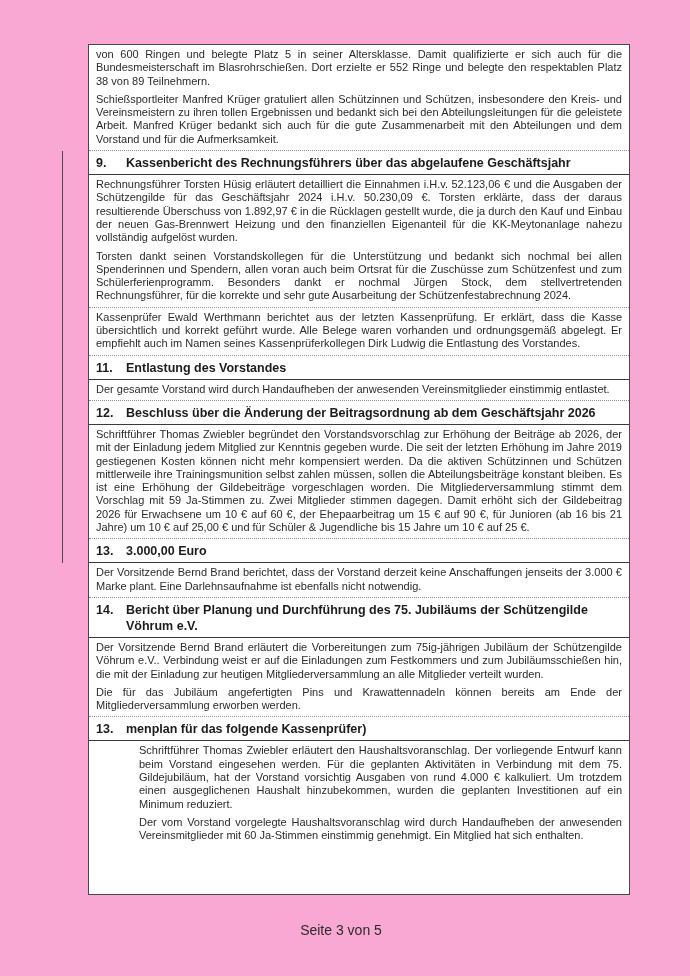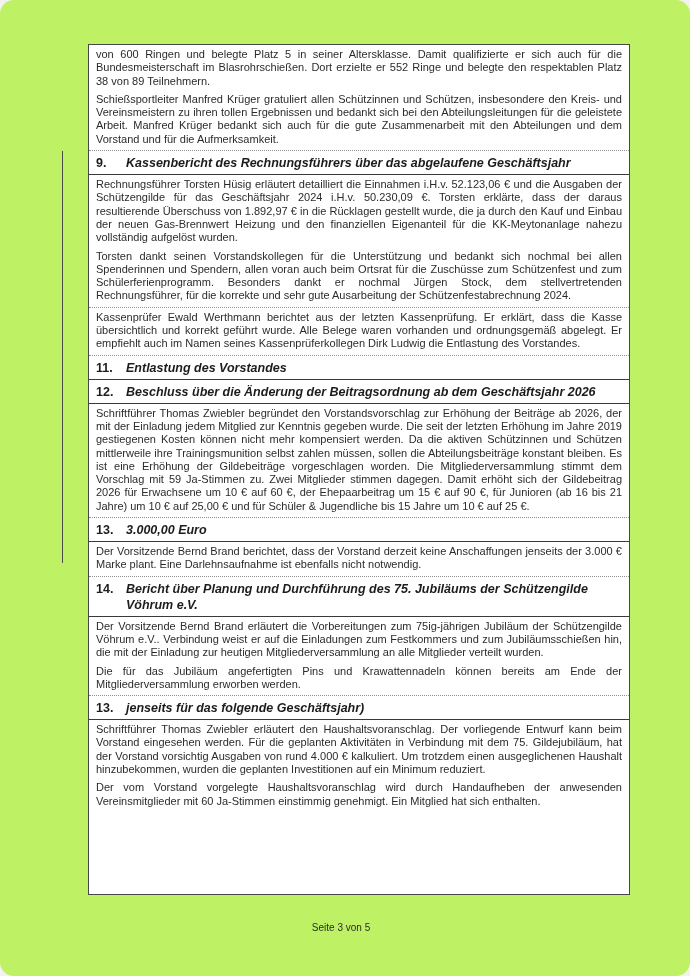--- a/index.html
+++ b/index.html
@@ -1,24 +1,23 @@
 <!DOCTYPE html>
 <html><head>
 <meta charset="utf-8">
 <style>
   html,body{margin:0;padding:0;background:#f2f2f2;}
   .page{
     position:relative;
     width:690px;height:976px;
-    background:#bef264;
+    background:#f9a8d4;
     font-family:"Liberation Sans","DejaVu Sans",sans-serif;
     color:#2b2b2b;
     overflow:hidden;
     box-sizing:border-box;
-    border-radius:14px;
   }
   .doc-table{
     position:absolute;
     left:88px;top:44px;
     width:542px;
     min-height:851px;
     border:1px solid #474747;
     box-sizing:border-box;
     display:flex;
     flex-direction:column;
@@ -38,44 +37,44 @@
     line-height:16px;
     color:#1c1c1c;
     border-bottom:1px solid #3a3a3a;
     padding-top:4px;
     padding-bottom:3px;
   }
   .heading-cell .num{
     width:30px;
     flex-shrink:0;
   }
-  .heading-cell .title{flex:1;font-style:italic;}
+  .heading-cell .title{flex:1;}
   .body-cell{
     font-size:11px;
     line-height:13.3px;
   }
   .body-cell p{
     margin:0 0 5px 0;
     text-align:justify;
     color:#2b2b2b;
   }
   .body-cell p:last-child{margin-bottom:0;}
-  .last-cell{flex:1;padding-bottom:40px;}
+  .last-cell{flex:1;padding-bottom:40px;margin-left:43px;}
   .change-bar{
     position:absolute;
     left:62px;
     width:1px;
     background:#4a4a4a;
   }
   .footer{
     position:absolute;
     top:922px;
     left:0;right:8px;
     text-align:center;
-    font-size:10px;
+    font-size:14px;
     color:#2b2b2b;
   }
 </style>
 </head>
 <body>
 
 <div class="page" id="page">
   <div class="change-bar" id="change-bar" style="top: 151.078px; height: 412.234px;"></div>
   <div class="doc-table" id="doc-table">
       <div class="row body-cell">
@@ -93,20 +92,23 @@
         <p>Torsten dankt seinen Vorstandskollegen für die Unterstützung und bedankt sich nochmal bei allen Spenderinnen und Spendern, allen voran auch beim Ortsrat für die Zuschüsse zum Schützenfest und zum Schülerferienprogramm. Besonders dankt er nochmal Jürgen Stock, dem stellvertretenden Rechnungsführer, für die korrekte und sehr gute Ausarbeitung der Schützenfestabrechnung 2024.</p>
       </div>
       <div class="row body-cell">
         <p>Kassenprüfer Ewald Werthmann berichtet aus der letzten Kassenprüfung. Er erklärt, dass die Kasse übersichtlich und korrekt geführt wurde. Alle Belege waren vorhanden und ordnungsgemäß abgelegt. Er empfiehlt auch im Namen seines Kassenprüferkollegen Dirk Ludwig die Entlastung des Vorstandes.</p>
       </div>
       <div class="row heading-cell">
         <span class="num">11.</span>
         <div class="title">
           <div>Entlastung des Vorstandes</div>
         </div>
+      </div>
+      <div class="row body-cell">
+        <p>Der gesamte Vorstand wird durch Handaufheben der anwesenden Vereinsmitglieder einstimmig entlastet.</p>
       </div>
       <div class="row heading-cell">
         <span class="num">12.</span>
         <div class="title">
           <div>Beschluss über die Änderung der Beitragsordnung ab dem Geschäftsjahr 2026</div>
         </div>
       </div>
       <div class="row body-cell">
         <p>Schriftführer Thomas Zwiebler begründet den Vorstandsvorschlag zur Erhöhung der Beiträge ab 2026, der mit der Einladung jedem Mitglied zur Kenntnis gegeben wurde. Die seit der letzten Erhöhung im Jahre 2019 gestiegenen Kosten können nicht mehr kompensiert werden. Da die aktiven Schützinnen und Schützen mittlerweile ihre Trainingsmunition selbst zahlen müssen, sollen die Abteilungsbeiträge konstant bleiben. Es ist eine Erhöhung der Gildebeiträge vorgeschlagen worden. Die Mitgliederversammlung stimmt dem Vorschlag mit 59 Ja-Stimmen zu. Zwei Mitglieder stimmen dagegen. Damit erhöht sich der Gildebeitrag 2026 für Erwachsene um 10 € auf 60 €, der Ehepaarbeitrag um 15 € auf 90 €, für Junioren (ab 16 bis 21 Jahre) um 10 € auf 25,00 € und für Schüler &amp; Jugendliche bis 15 Jahre um 10 € auf 25 €.</p>
       </div>
@@ -126,21 +128,21 @@
           <div>Vöhrum e.V.</div>
         </div>
       </div>
       <div class="row body-cell">
         <p>Der Vorsitzende Bernd Brand erläutert die Vorbereitungen zum 75ig-jährigen Jubiläum der Schützengilde Vöhrum e.V.. Verbindung weist er auf die Einladungen zum Festkommers und zum Jubiläumsschießen hin, die mit der Einladung zur heutigen Mitgliederversammlung an alle Mitglieder verteilt wurden.</p>
         <p>Die für das Jubiläum angefertigten Pins und Krawattennadeln können bereits am Ende der Mitgliederversammlung erworben werden.</p>
       </div>
       <div class="row heading-cell">
         <span class="num">13.</span>
         <div class="title">
-          <div>jenseits für das folgende Geschäftsjahr)</div>
+          <div>menplan für das folgende Kassenprüfer)</div>
         </div>
       </div>
       <div class="row body-cell last-cell">
         <p>Schriftführer Thomas Zwiebler erläutert den Haushaltsvoranschlag. Der vorliegende Entwurf kann beim Vorstand eingesehen werden. Für die geplanten Aktivitäten in Verbindung mit dem 75. Gildejubiläum, hat der Vorstand vorsichtig Ausgaben von rund 4.000 € kalkuliert. Um trotzdem einen ausgeglichenen Haushalt hinzubekommen, wurden die geplanten Investitionen auf ein Minimum reduziert.</p>
         <p>Der vom Vorstand vorgelegte Haushaltsvoranschlag wird durch Handaufheben der anwesenden Vereinsmitglieder mit 60 Ja-Stimmen einstimmig genehmigt. Ein Mitglied hat sich enthalten.</p>
       </div>
     </div>
   <div class="footer">Seite 3 von 5</div>
 </div>
 

